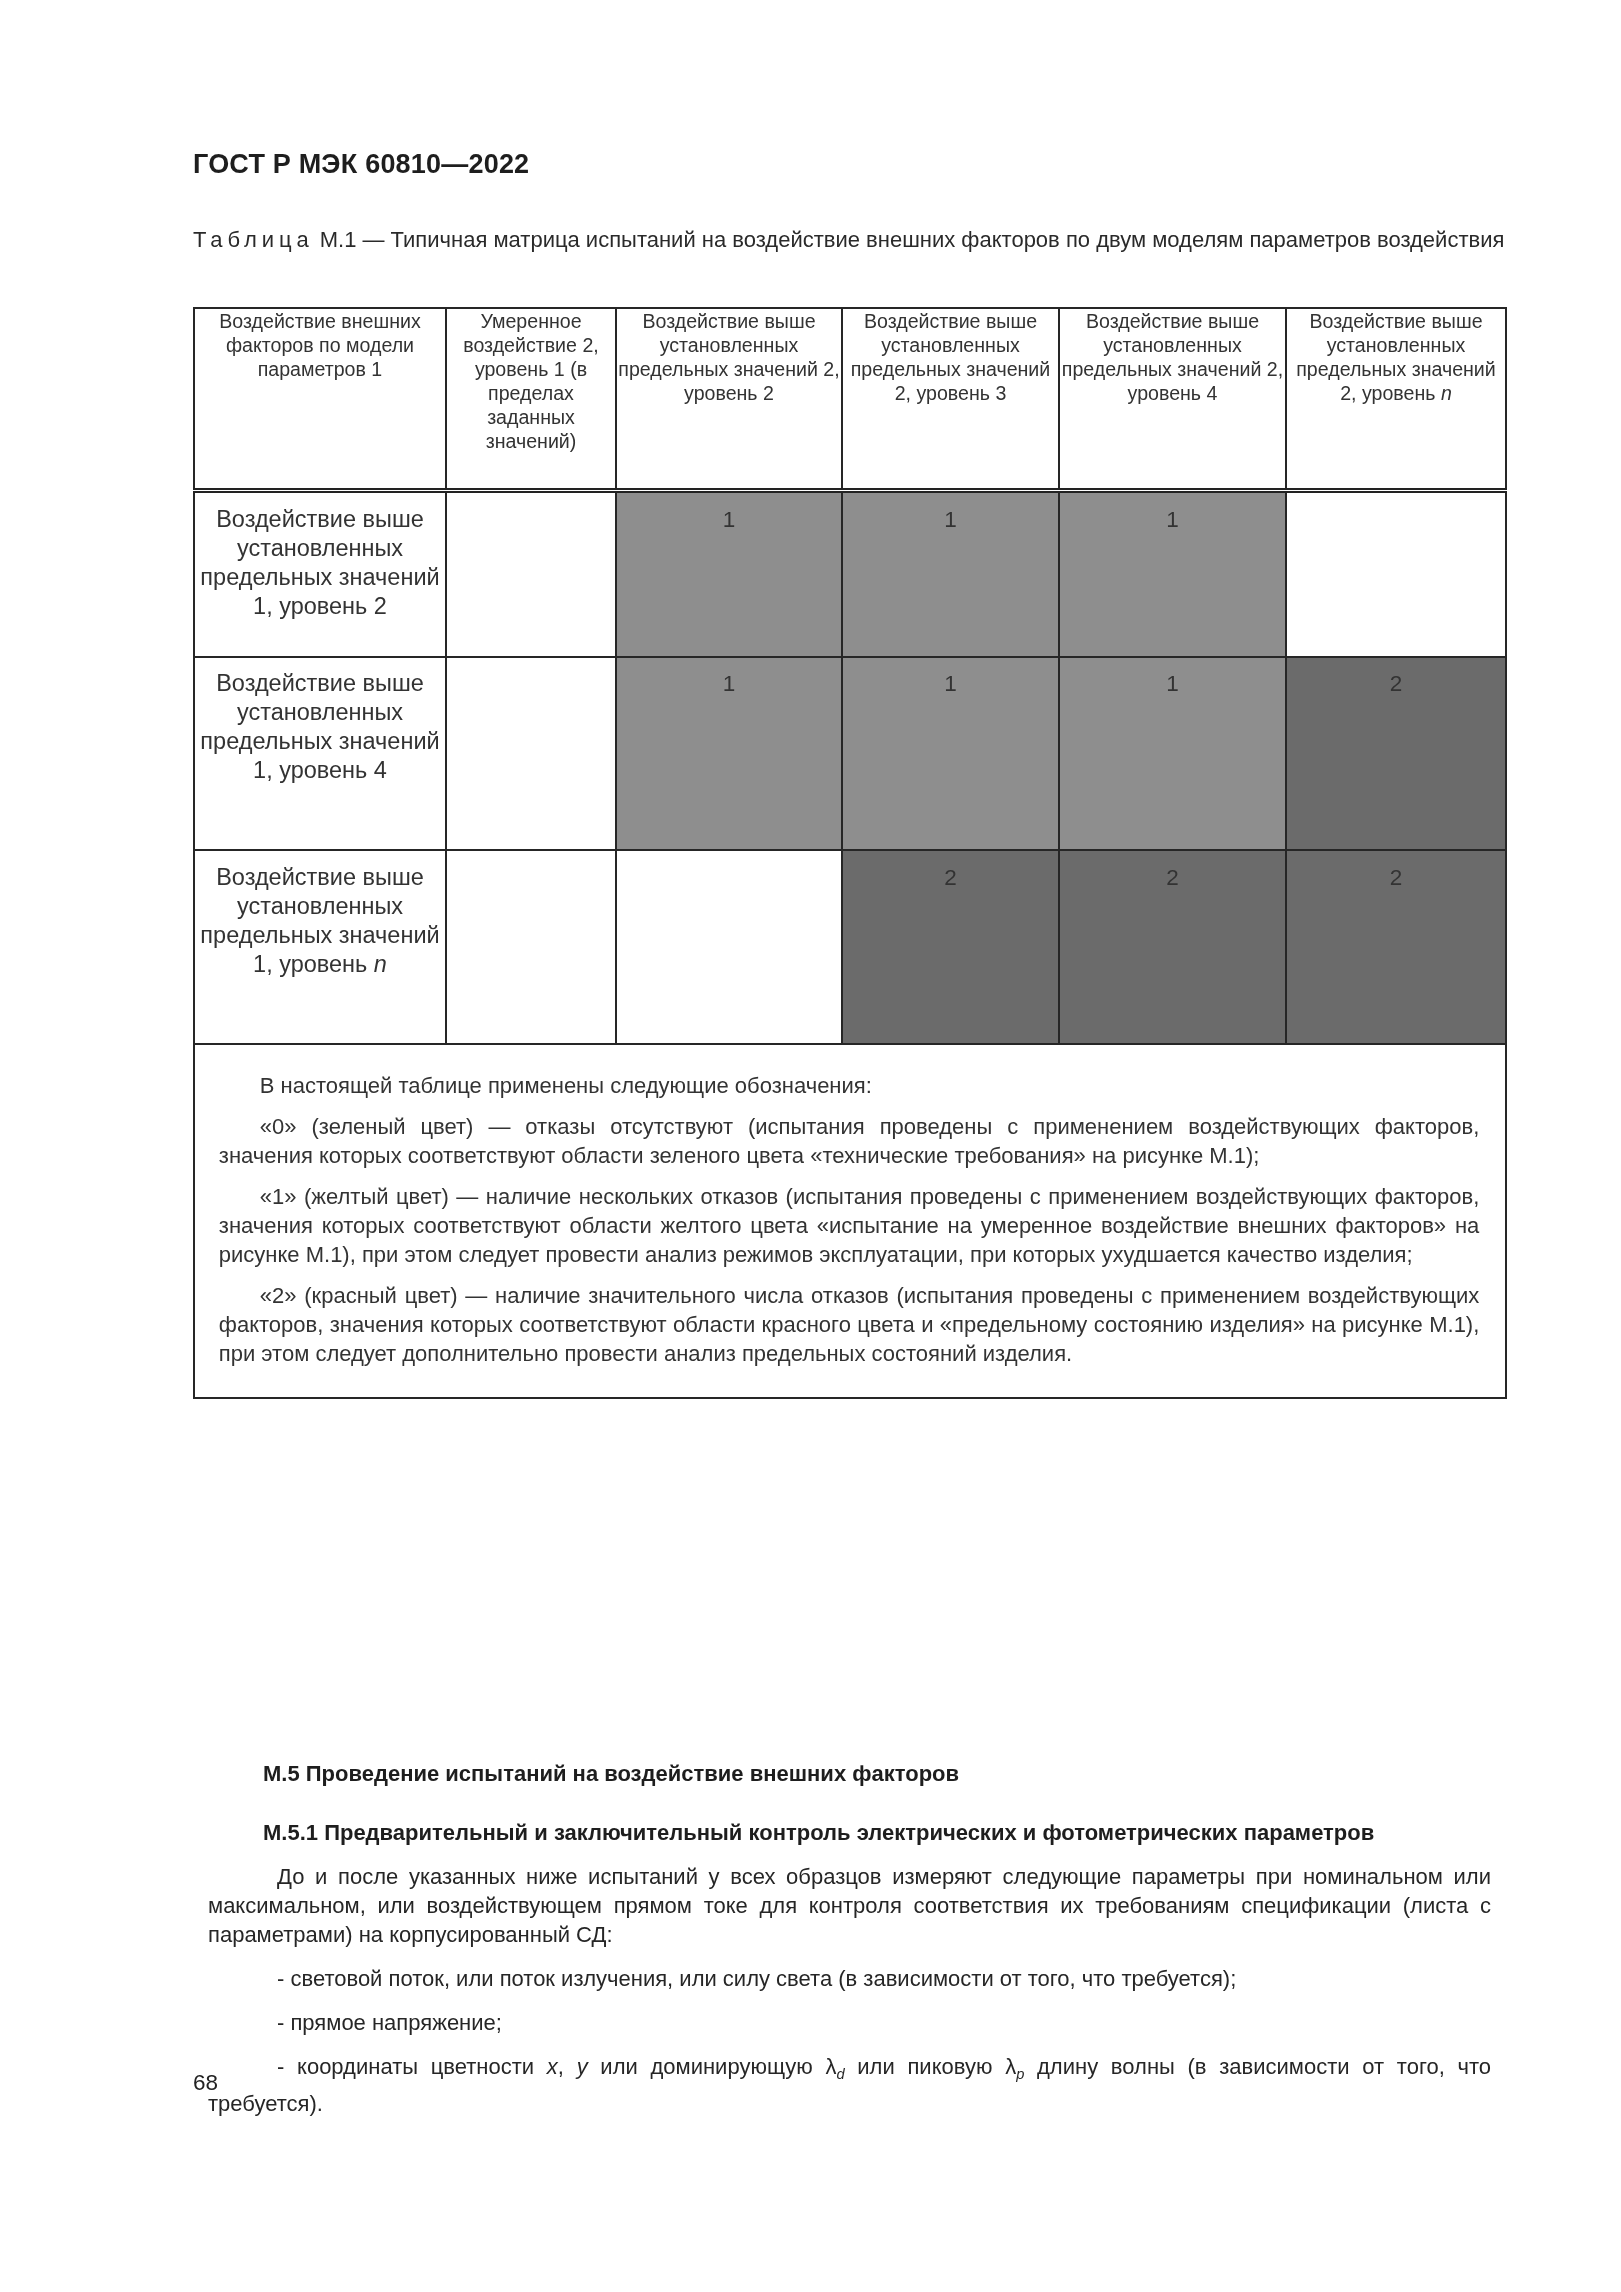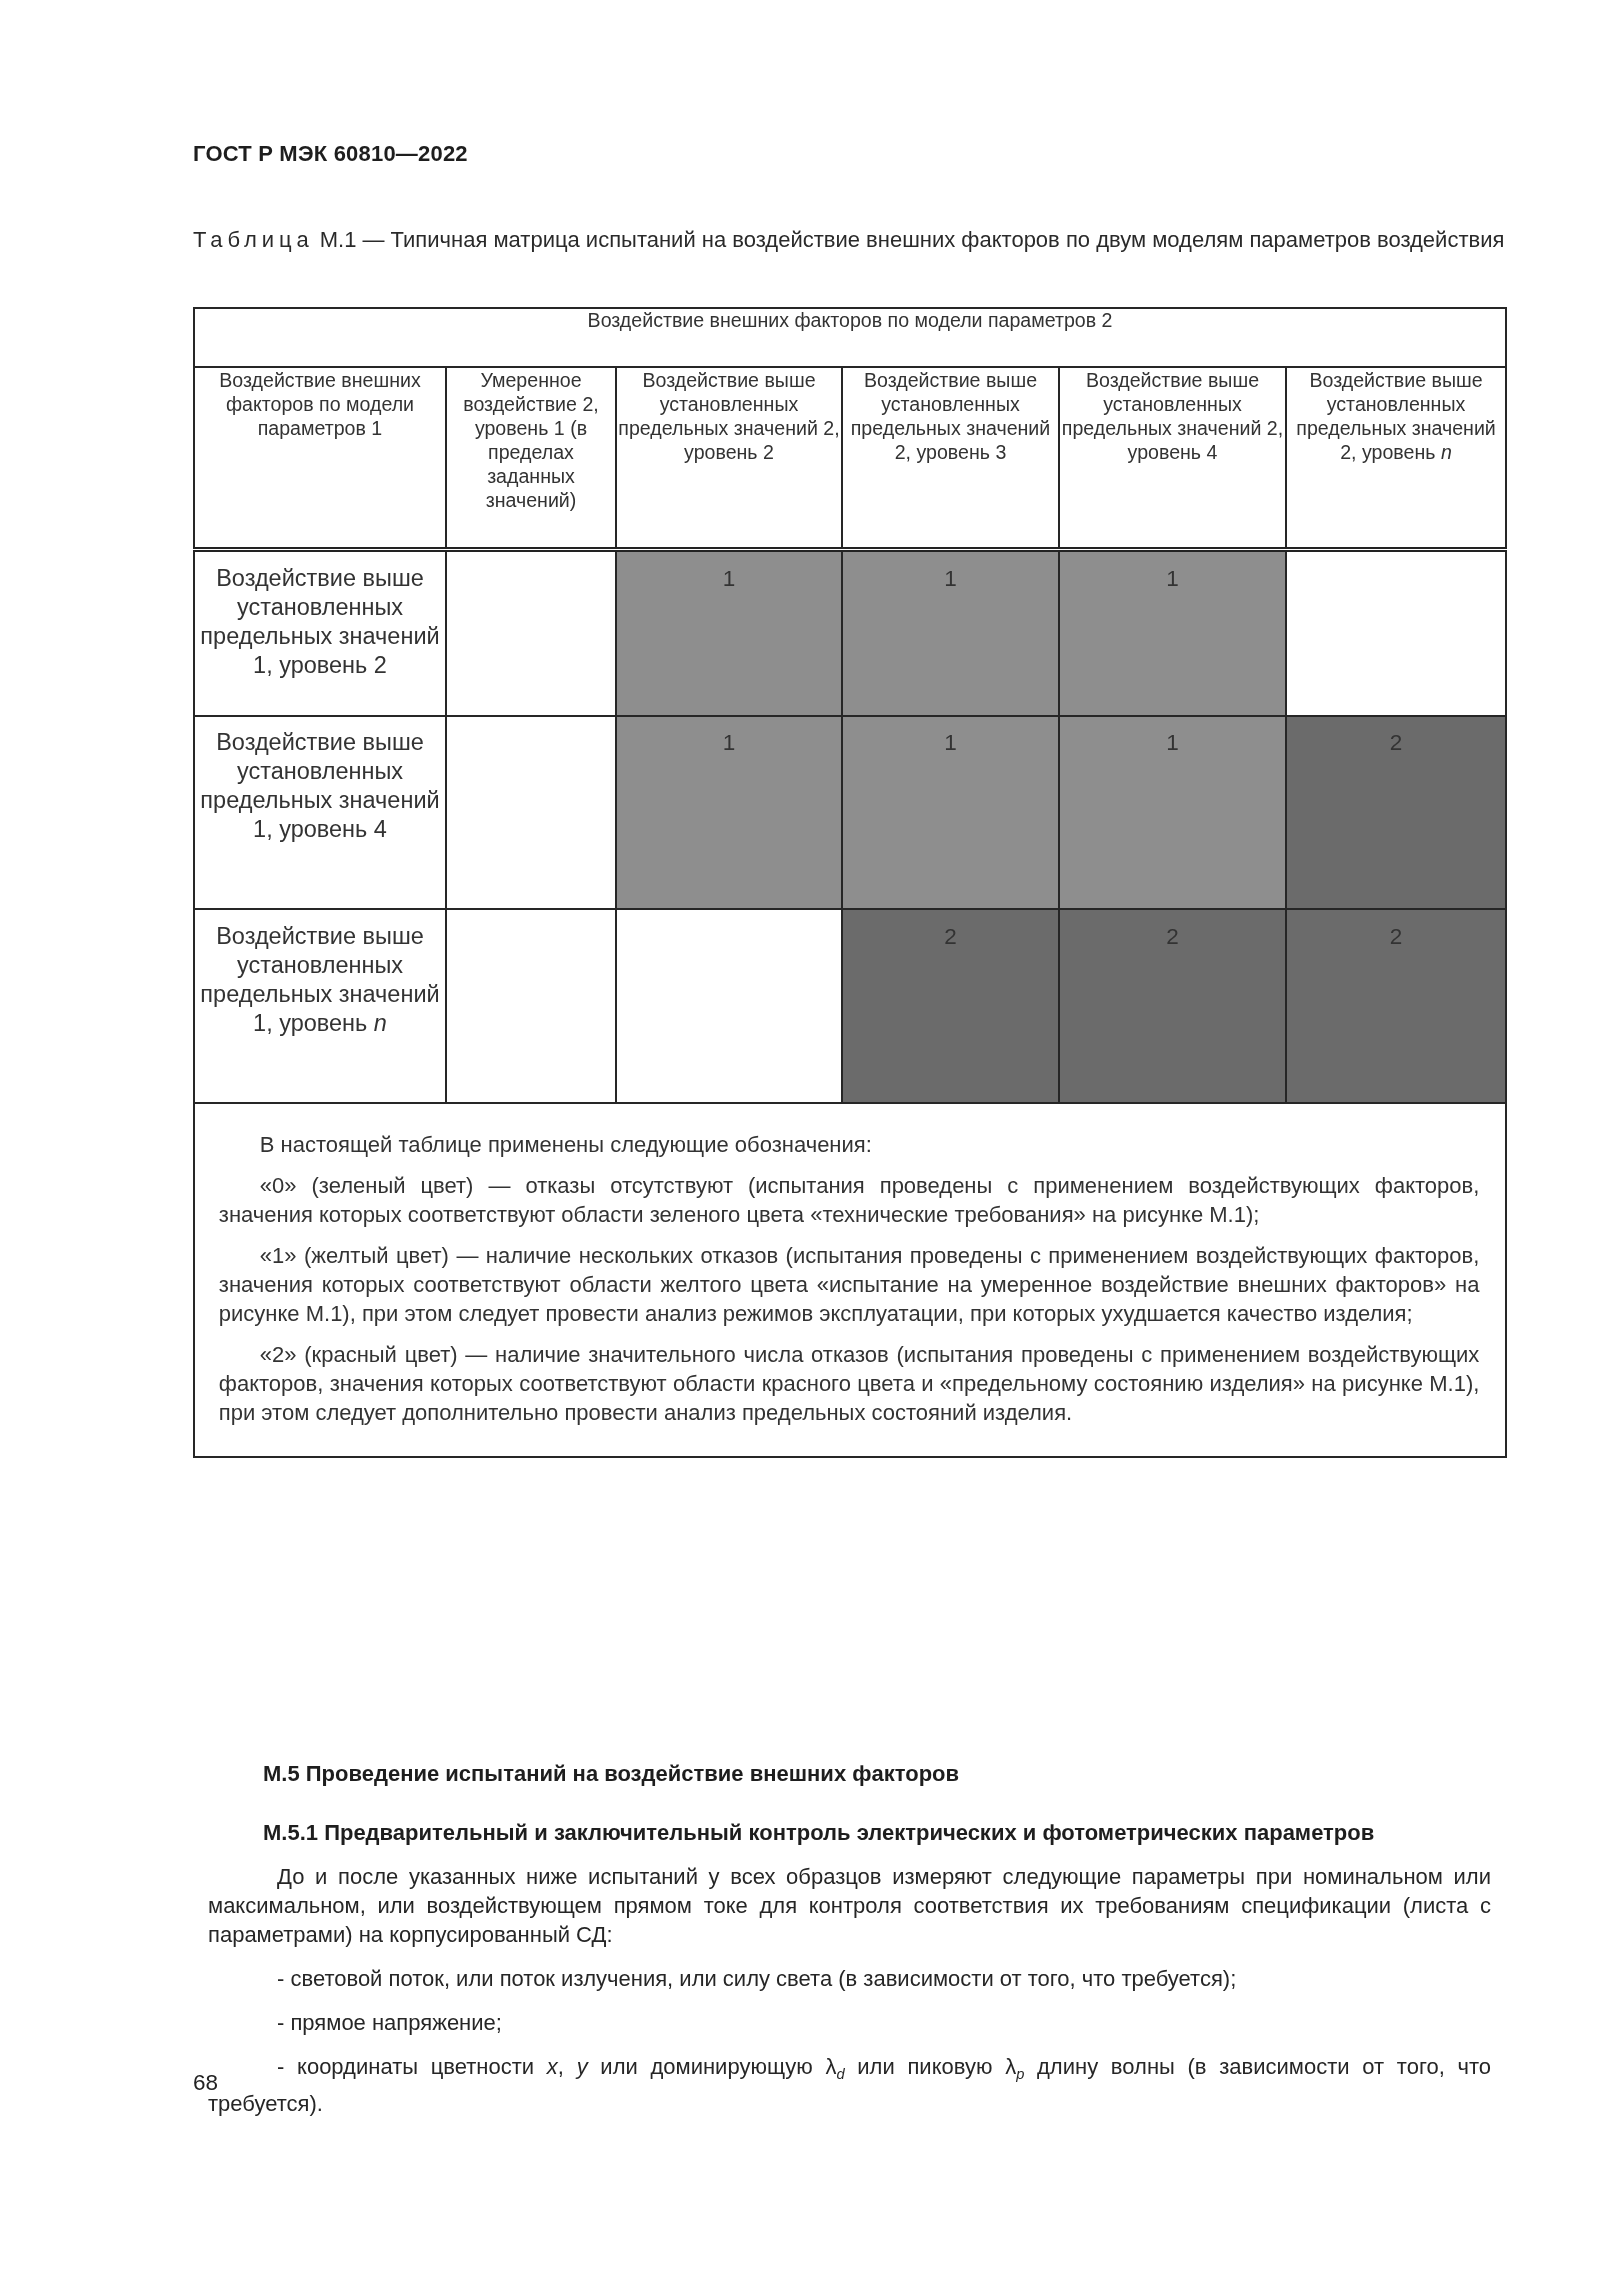--- a/index.html
+++ b/index.html
@@ -1,21 +1,21 @@
 <!DOCTYPE html>
 <html><head>
 <meta charset="utf-8">
 <style>
   html, body { margin:0; padding:0; }
   body {
     width:1621px; height:2293px; background:#ffffff; position:relative; overflow:hidden;
     font-family:"Liberation Sans", sans-serif; color:#222;
   }
   .doc-header {
-    position:absolute; left:193px; top:141px; font-weight:bold; font-size:22px; letter-spacing:0.2px;
+    position:absolute; left:193px; top:149px; font-weight:bold; font-size:27px; letter-spacing:0.2px;
     color:#1e1e1e;
   }
   .caption {
     position:absolute; left:193px; top:227px; width:1318px; font-size:22px; line-height:26.5px;
     color:#2a2a2a;
   }
   .caption .spaced { letter-spacing:4.9px; }
   table.matrix {
     position:absolute; left:193px; top:307px; width:1311px; border-collapse:collapse;
     table-layout:fixed; border:2.9px solid #222;
@@ -69,23 +69,20 @@
 <table class="matrix">
   <colgroup>
     <col style="width:252px">
       <col style="width:170px">
       <col style="width:226px">
     <col style="width:217px">
       <col style="width:227px">
       <col style="width:220px">
   </colgroup>
   <tbody>
-      <tr class="top-head">
-    <td colspan="6">Воздействие внешних факторов по модели параметров 2</td>
-  </tr>
   <tr class="col-head">
     <td>Воздействие внешних факторов по модели параметров 1</td>
     <td>Умеренное воздействие 2, уровень 1 (в пределах заданных значений)</td>
     <td>Воздействие выше установленных предельных значений 2, уровень 2</td>
     <td>Воздействие выше установленных предельных значений 2, уровень 3</td>
     <td>Воздействие выше установленных предельных значений 2, уровень 4</td>
     <td><span>Воздействие выше установленных предельных значений 2, уровень</span> <i class="var">n</i></td>
   </tr>
   <tr class="r2">
     <td class="row-head">Воздействие выше установленных предельных значений 1, уровень 2</td>

